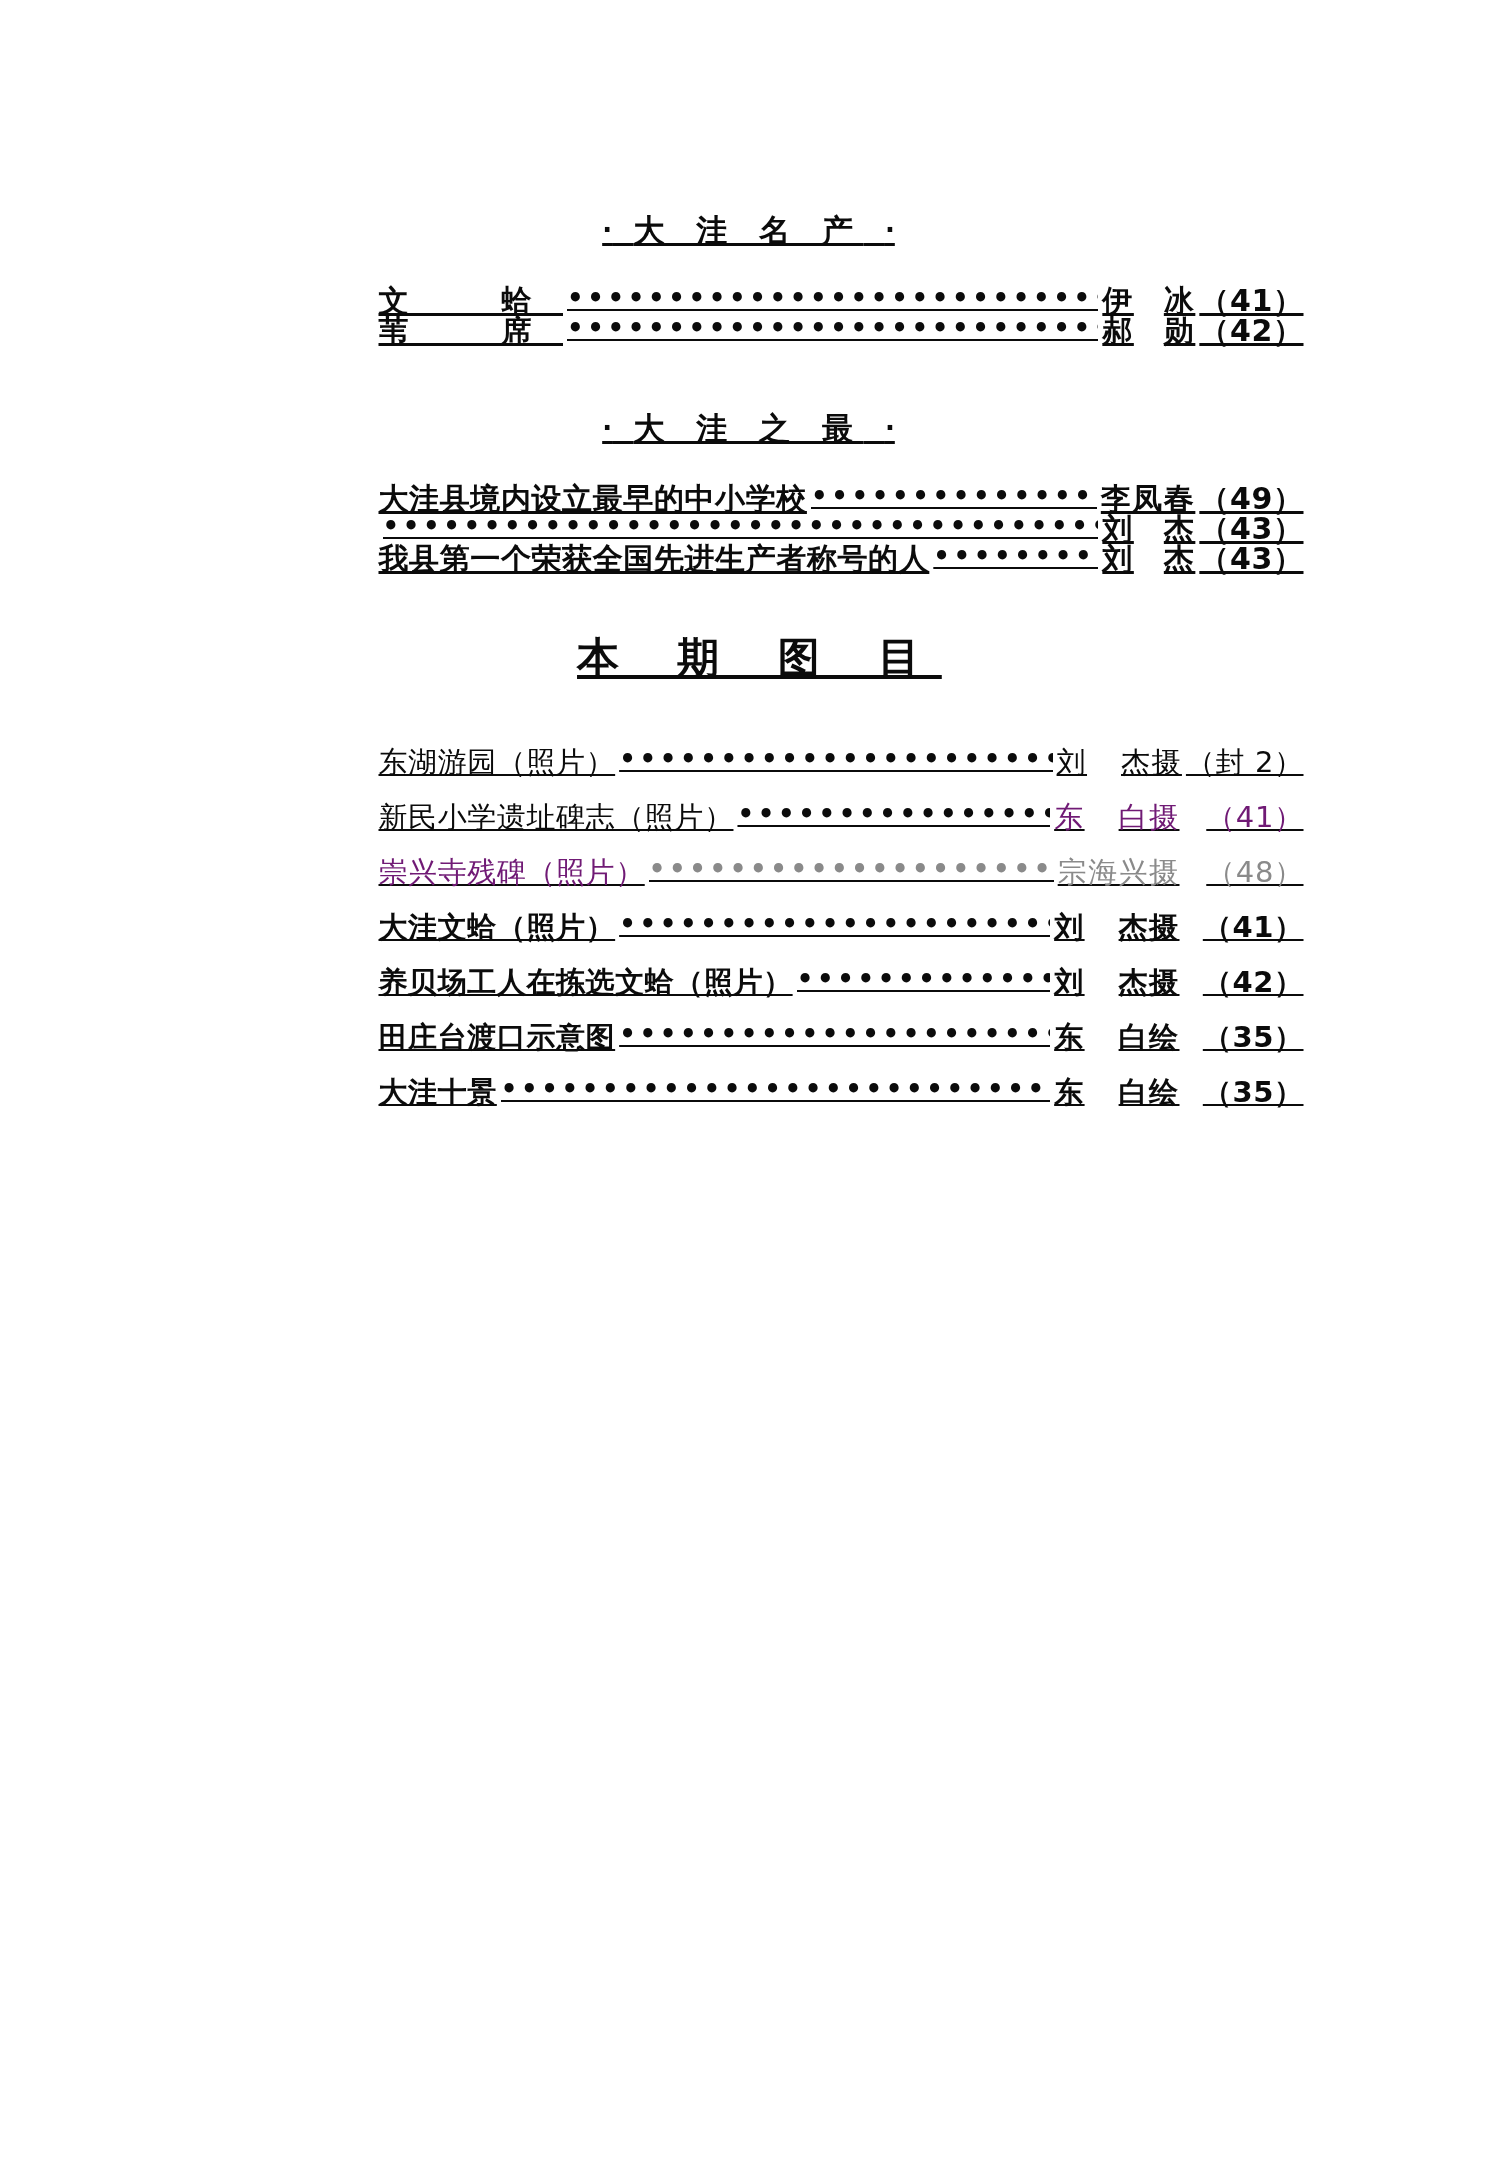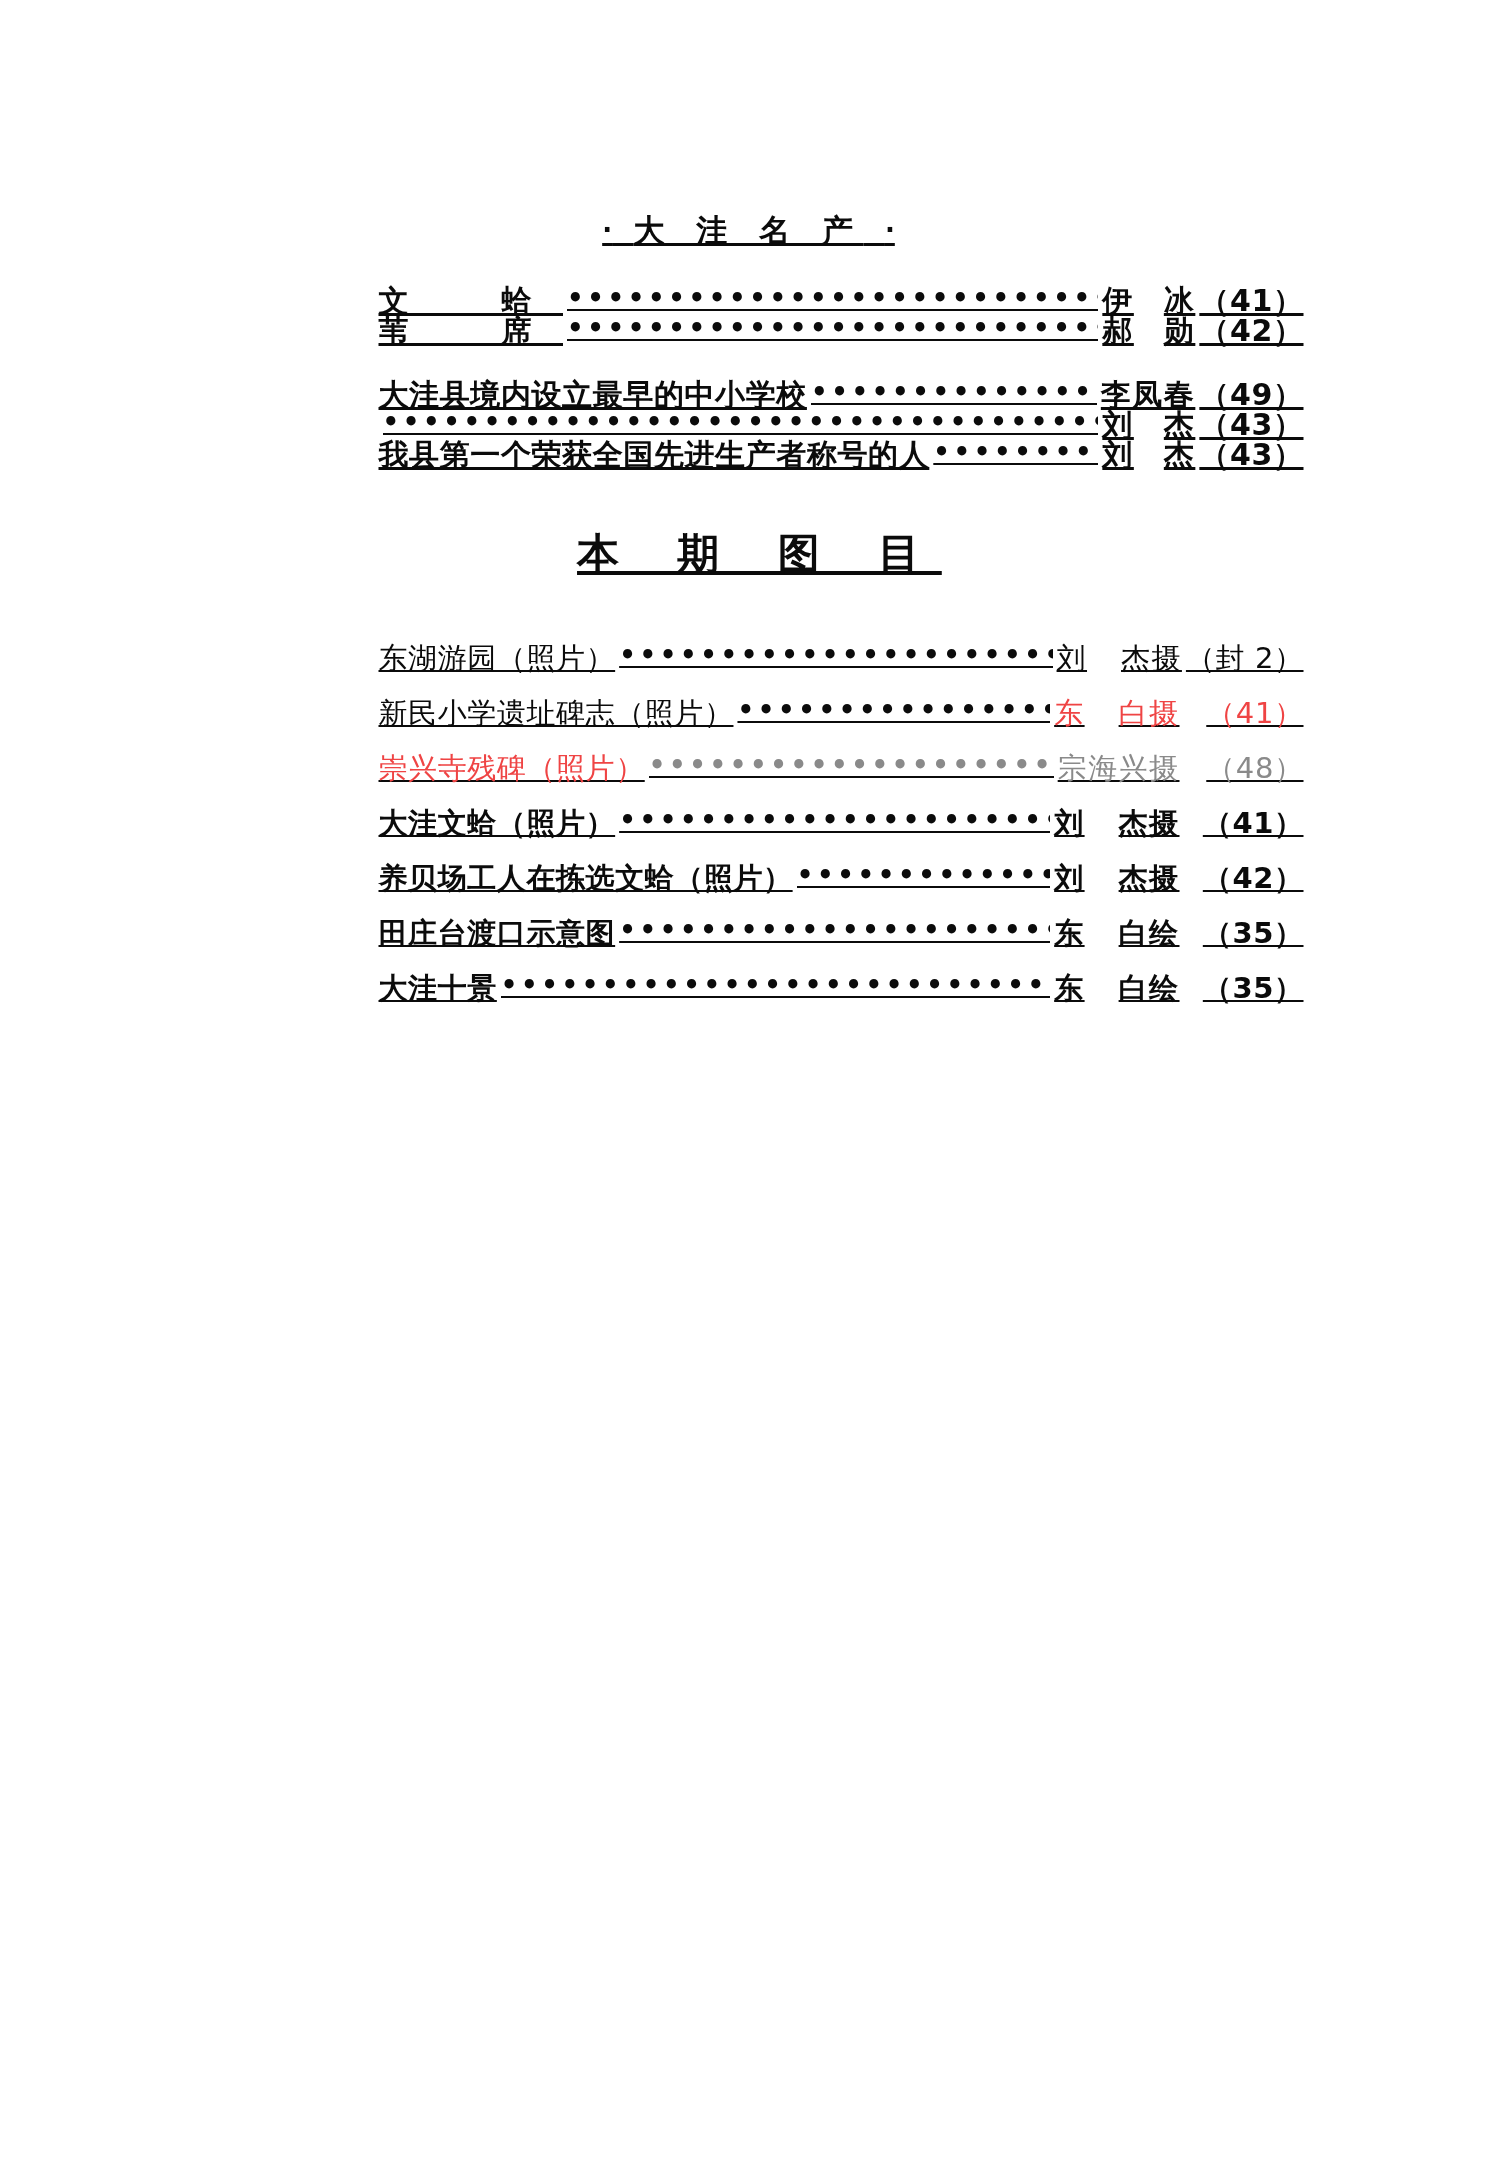--- a/index.html
+++ b/index.html
@@ -118,21 +118,21 @@
   .pic-row.first { margin-top: 0; }
   .pic-row .title { font-weight: normal; }
   .pic-row.bold .title,
   .pic-row.bold .author,
   .pic-row.bold .pageno { font-weight: bold; }
   .pic-row .leader { font-weight: bold; }
   .pic-row .author { font-weight: normal; }
   .pic-row .pageno { font-weight: normal; }
   .pic-row .author .gap { width: 34px; }
 
-  .faded { color: #ef4444; }
+  .faded { color: #701a75; }
   .faded2 { color: #8a8a8a; }
   .pageno.box { min-width: 120px; text-align: right; }
 </style>
 </head>
 <body>
 
 <div class="page">
 
   <div class="section-head sec1">
     <span class="dot">·</span>
@@ -148,20 +148,25 @@
       <span class="pageno">（41）</span>
     </div>
     <div class="row">
       <span class="title spaced">苇　席</span>
       <span class="leader">••••••••••••••••••••••••••••••••••••••••••••••••••••••••••••••••••••••••••••••••••</span>
       <span class="author"><span>郝</span><span class="gap"></span><span>勋</span></span>
       <span class="pageno">（42）</span>
     </div>
   </div>
 
+  <div class="section-head sec2">
+    <span class="dot">·</span>
+    <span>大 洼 之 最</span>
+    <span class="dot">·</span>
+  </div>
 
   <div class="entries">
     <div class="row first">
       <span class="title">大洼县境内设立最早的中小学校</span>
       <span class="leader">••••••••••••••••••••••••••••••••••••••••••••••••••••••••••••••••••••••••••••••••••</span>
       <span class="author">李凤春</span>
       <span class="pageno">（49）</span>
     </div>
     <div class="row">
       <span class="leader">••••••••••••••••••••••••••••••••••••••••••••••••••••••••••••••••••••••••••••••••••</span>

